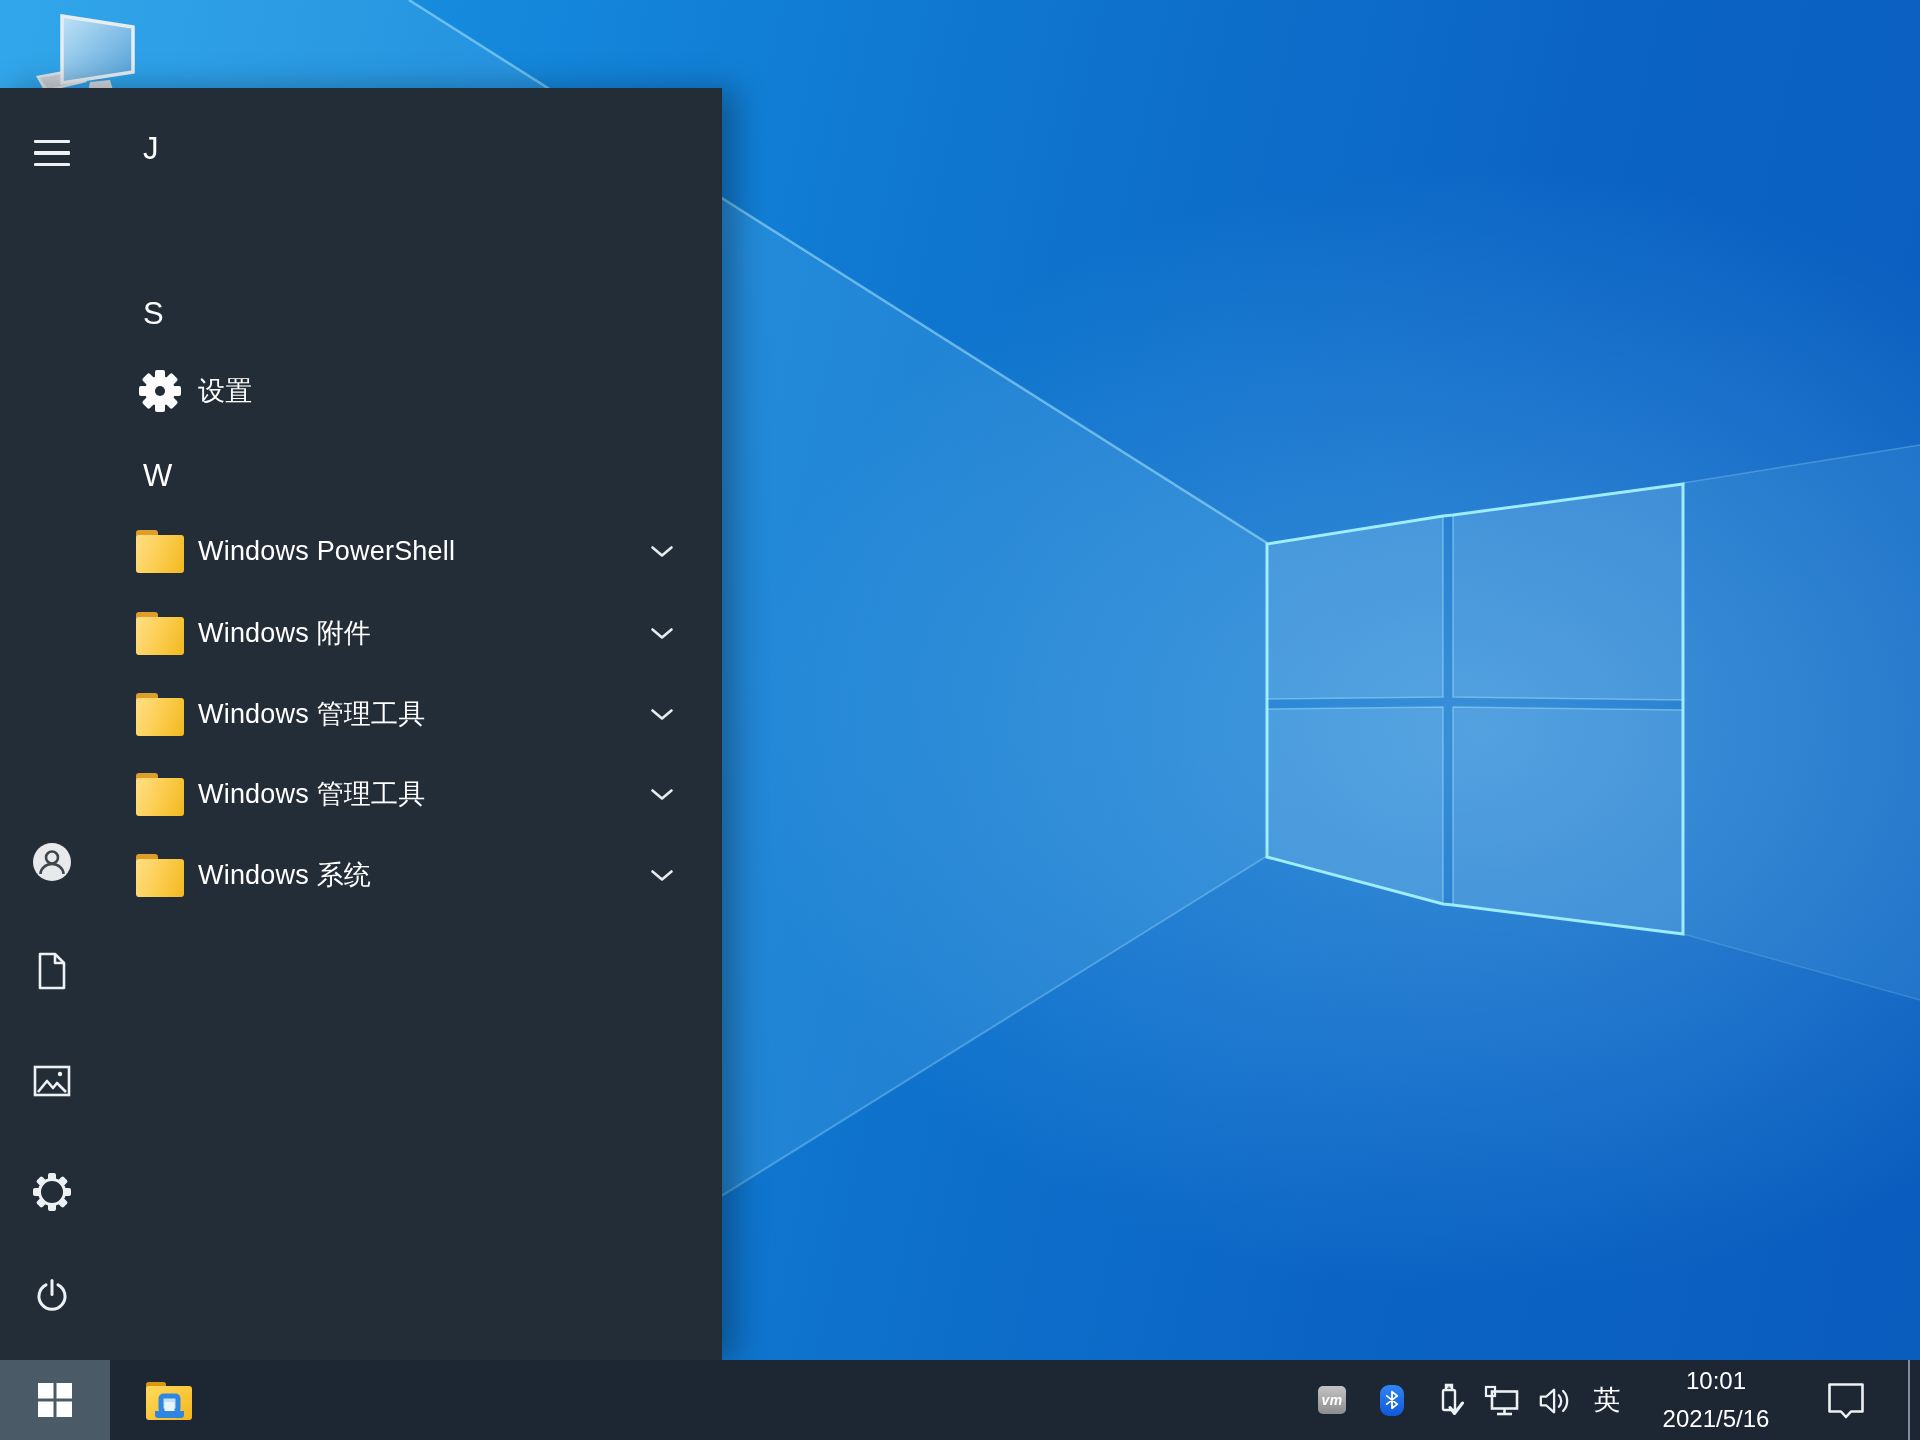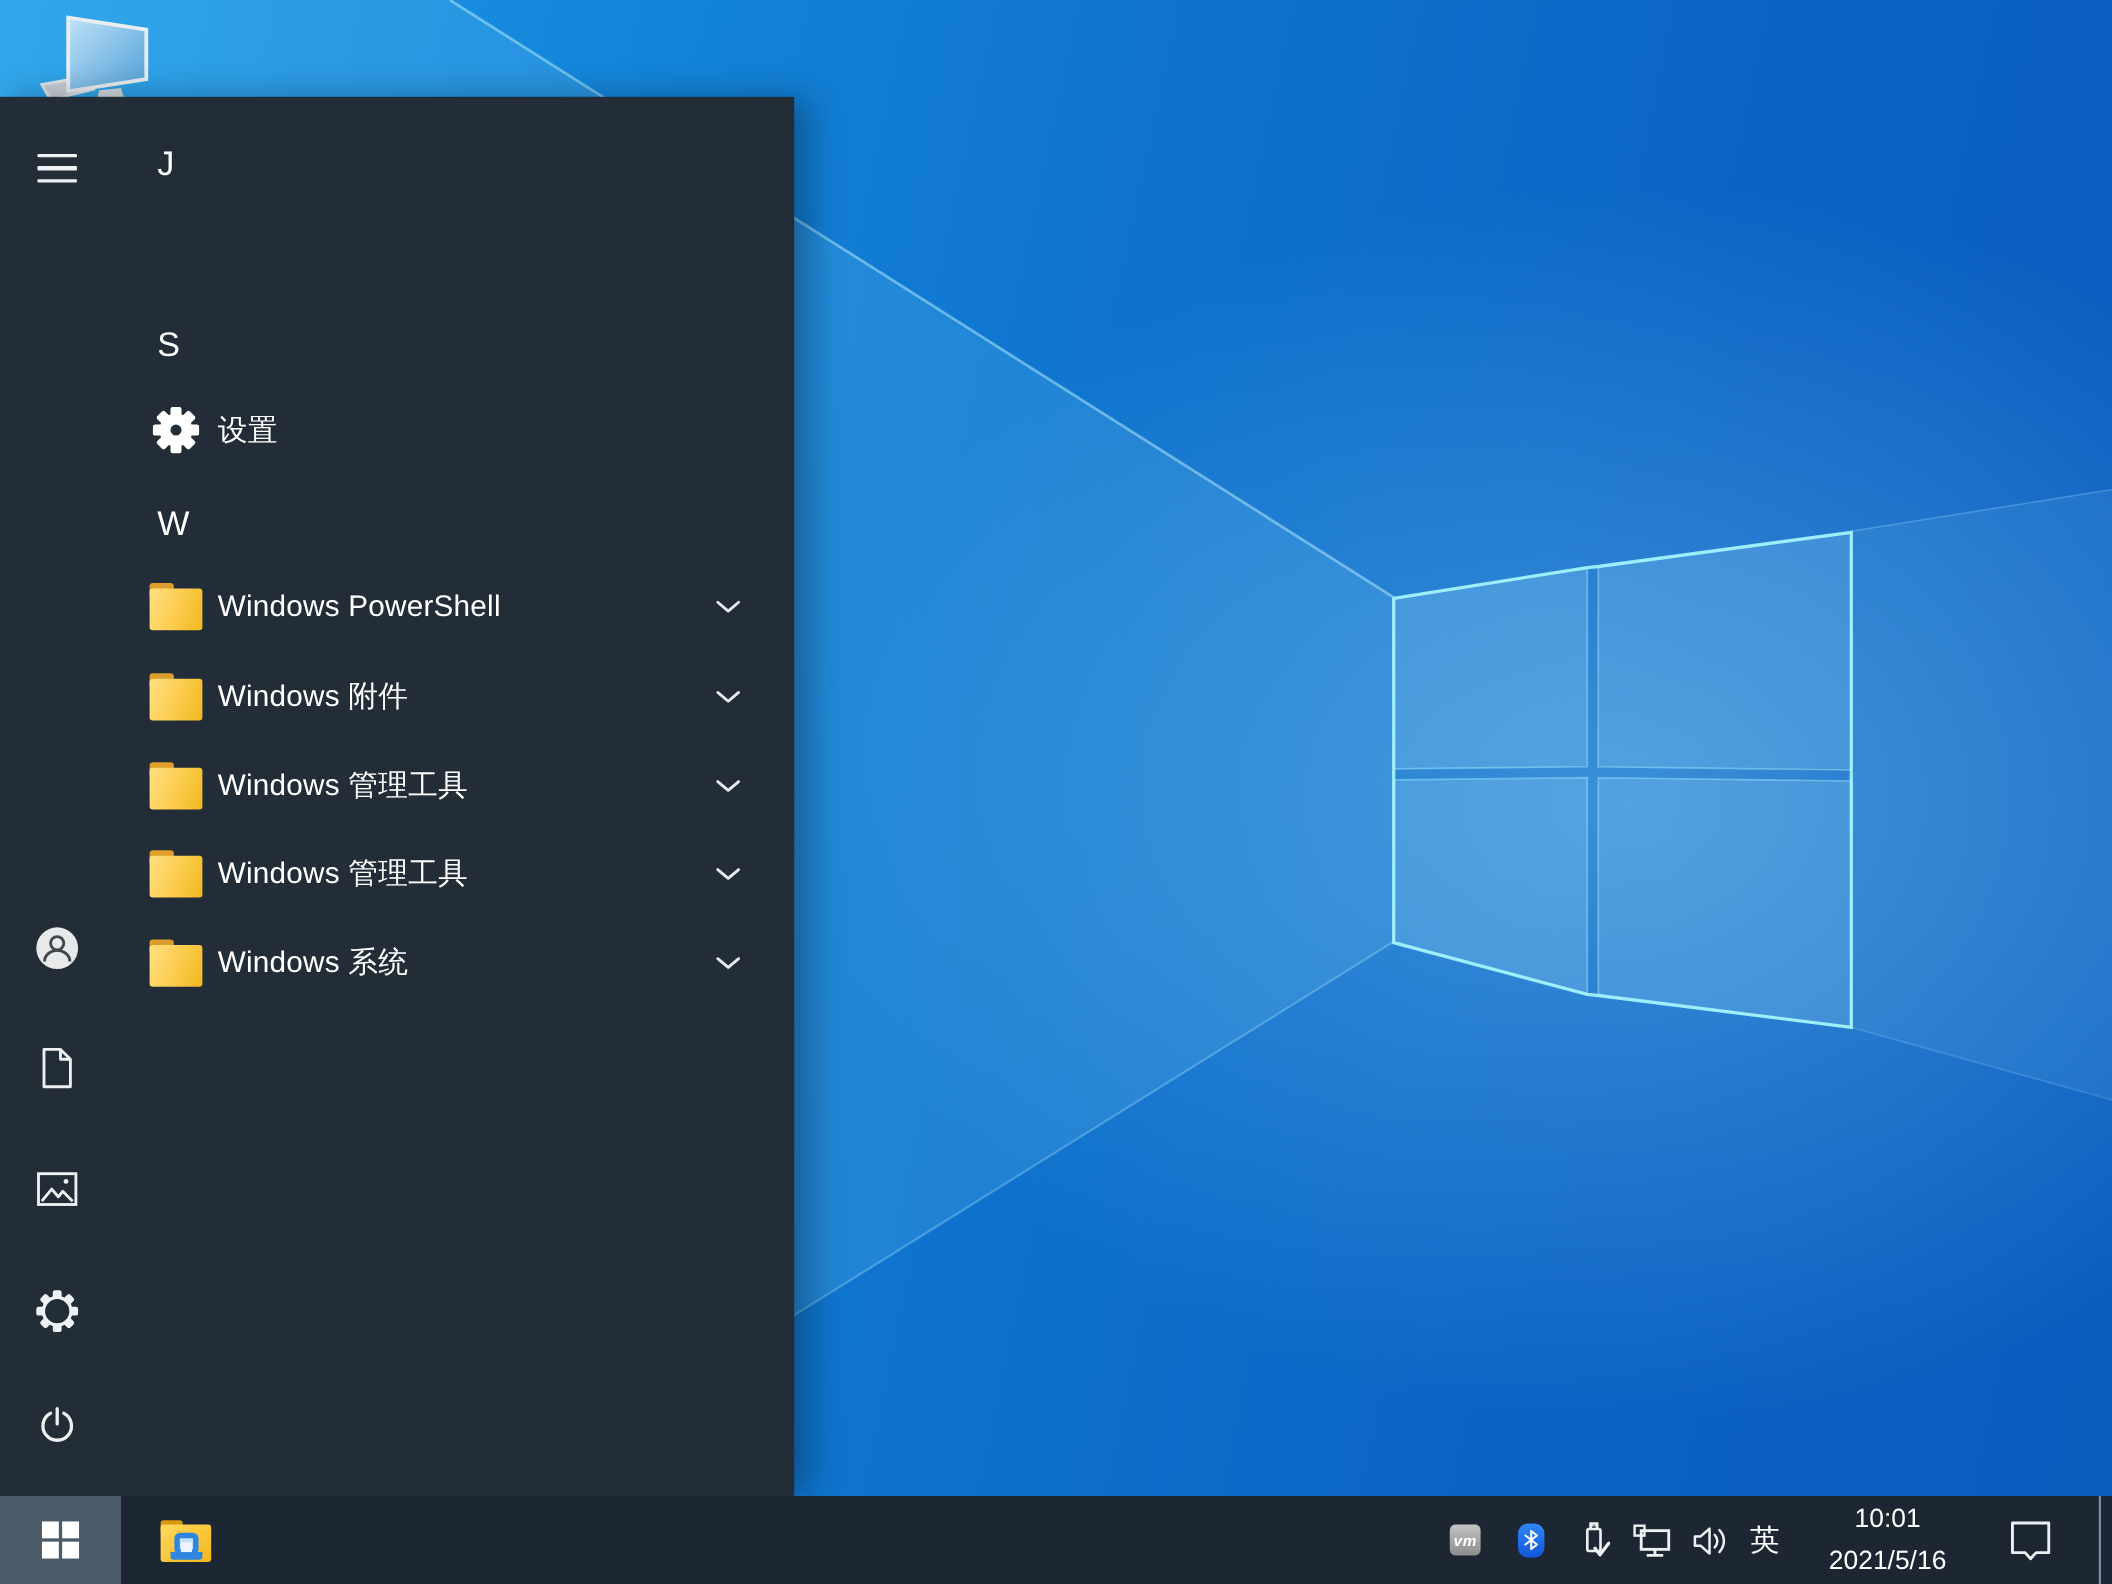--- a/index.html
+++ b/index.html
@@ -65,21 +65,21 @@
     border-radius: 3px; background: linear-gradient(110deg, #ffdf85 0%, #fccf55 45%, #f2b81e 100%); }
 
   
   .taskbar { position: absolute; left: 0; top: 1360px; width: 1920px; height: 80px;
     background: #1c2733; z-index: 6; }
   .start-btn { position: absolute; left: 0; top: 0; width: 110px; height: 80px;
     background: #4a5a66; display: flex; align-items: center; justify-content: center; cursor: pointer; }
   .task-btn { position: absolute; top: 0; height: 80px; display: flex;
     align-items: center; justify-content: center; cursor: pointer; }
   .explorer-btn { left: 110px; width: 118px; }
-  .tray-item { position: absolute; display: flex; align-items: center; 
+  .tray-item { position: absolute; display: flex; align-items: center; justify-content: center;
     cursor: pointer; color: #fff; }
   .vm-badge { width: 28px; height: 28px; border-radius: 5px;
     background: linear-gradient(180deg, #c4c4c4, #8d8d8d);
     display: flex; align-items: center; justify-content: center;
     color: #fff; font-size: 14px; font-weight: 700; font-style: italic; letter-spacing: 0.5px; }
   .bt-badge { width: 24px; height: 31px; border-radius: 9px;
     background: linear-gradient(180deg, #2f86f6, #1157d8);
     display: flex; align-items: center; justify-content: center; }
   .lang-ind { font-size: 27px; font-weight: 400; }
   .clock { left: 1641px; top: 0; width: 150px; height: 80px; flex-direction: column;

